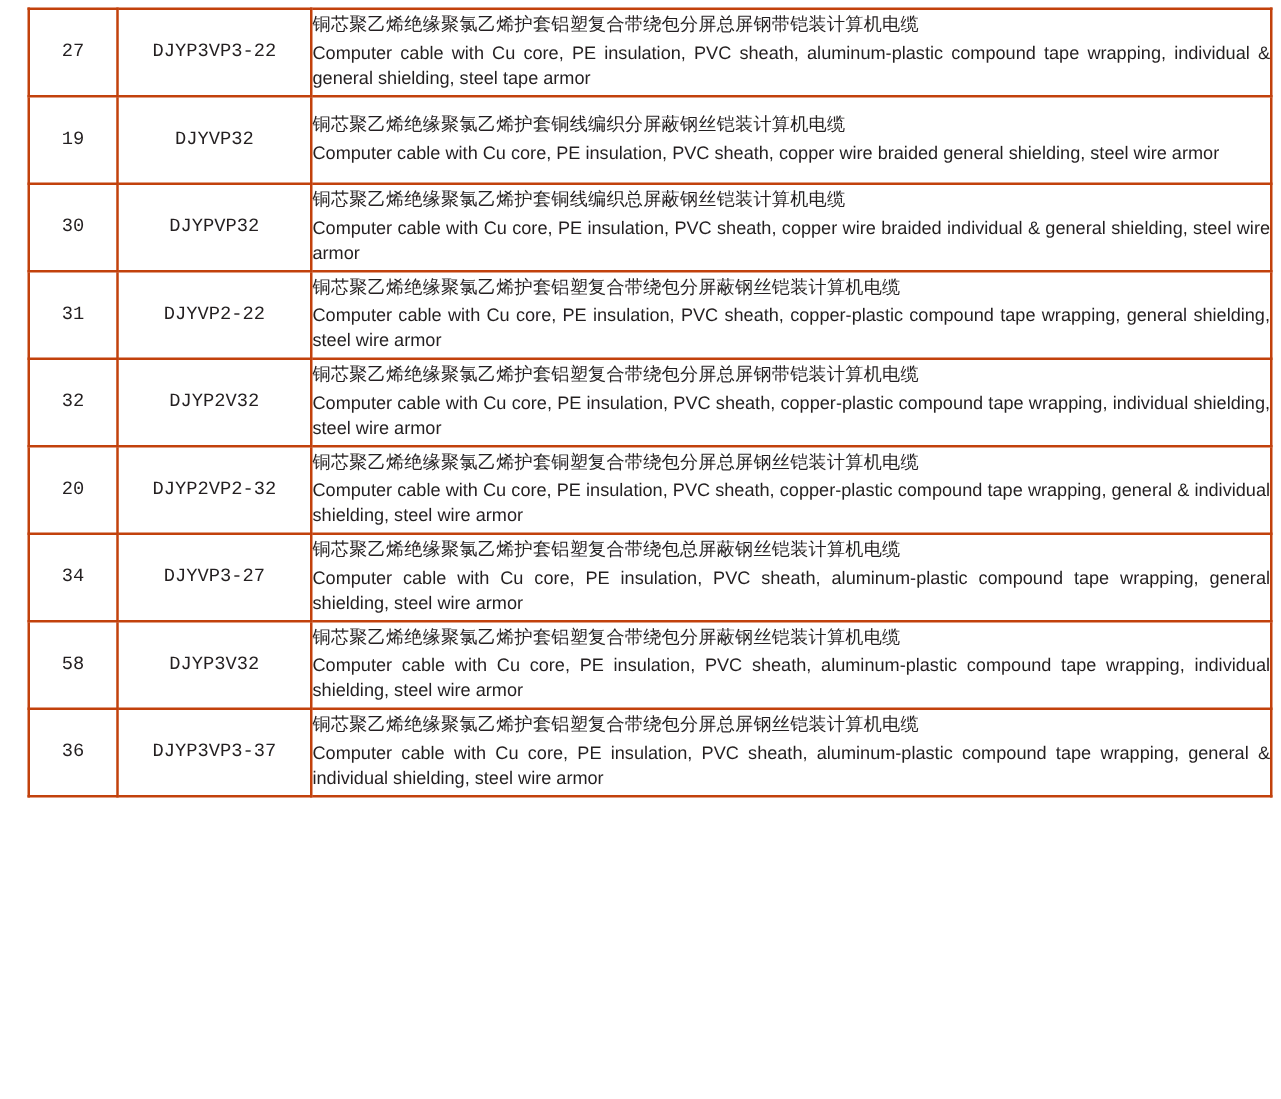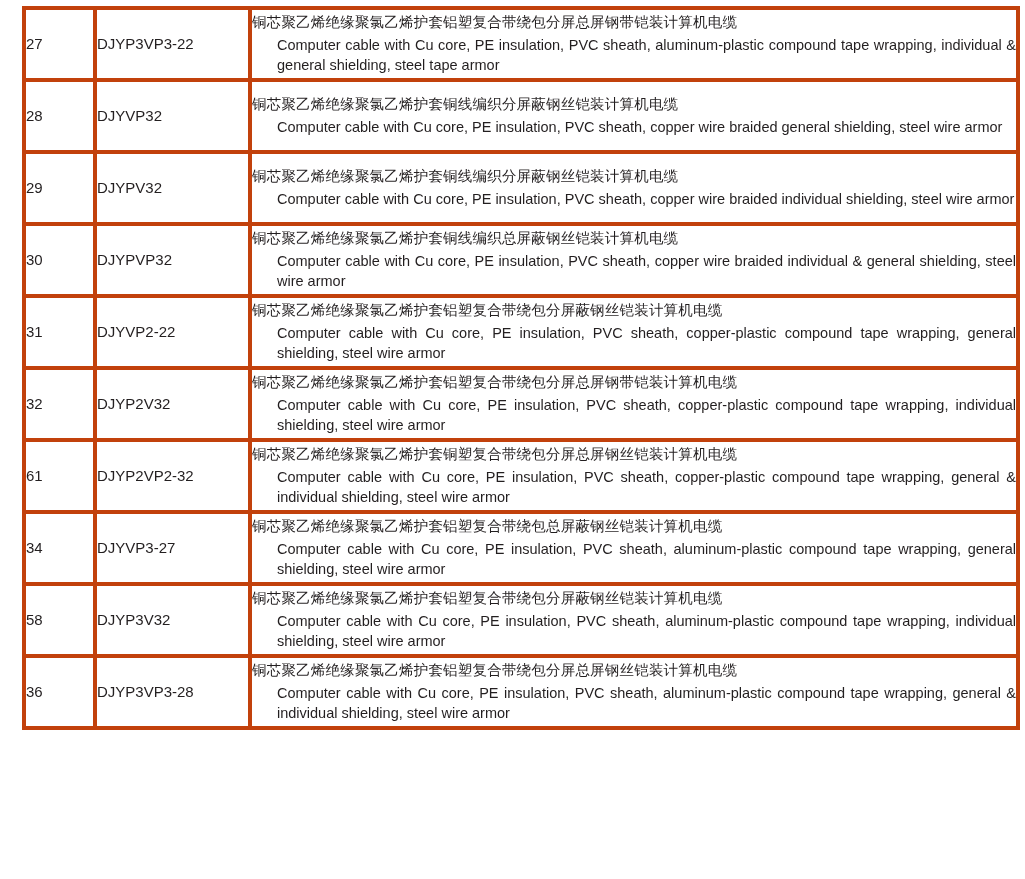--- a/index.html
+++ b/index.html
@@ -23,50 +23,50 @@
   table.spec-table {
     border-collapse: collapse;
     width: 994px;
     table-layout: fixed;
   }
   table.spec-table col.c-no    { width: 71px; }
   table.spec-table col.c-model { width: 155px; }
   table.spec-table col.c-desc  { width: 768px; }
 
   table.spec-table td {
-    border: 4px solid #c2410c;
+    border: 2px solid #c2410c;
     vertical-align: middle;
     padding: 0;
   }
   td.cell-no, td.cell-model {
-    text-align: left;
+    text-align: center;
     font-size: 15px;
     line-height: 1.25;
     padding: 4px 2px;
     white-space: nowrap;
+    font-family: Liberation Mono, monospace;
   }
   td.cell-desc {
     padding: 7px 10px 9px 10px;
     vertical-align: top;
   }
   .desc-cn {
     font-size: 14.5px;
     line-height: 1.5;
     letter-spacing: 0.2px;
     margin-bottom: 1px;
     white-space: nowrap;
   }
   .desc-en {
     font-size: 14.5px;
     line-height: 1.42;
     text-align: justify;
     text-align-last: left;
     -moz-text-align-last: left;
     hyphens: none;
-    margin-left: 25px;
   }
   tr.row-h3 td.cell-desc { height: 68px; }
 </style>
 </head>
 <body>
 
 <div class="sheet">
   <table class="spec-table">
     <colgroup>
       <col class="c-no">
@@ -78,36 +78,28 @@
       <tr class="row-h3">
         <td class="cell-no">27</td>
         <td class="cell-model">DJYP3VP3-22</td>
         <td class="cell-desc">
           <div class="desc-cn">铜芯聚乙烯绝缘聚氯乙烯护套铝塑复合带绕包分屏总屏钢带铠装计算机电缆</div>
           <div class="desc-en">Computer cable with Cu core, PE insulation, PVC sheath, aluminum-plastic compound tape wrapping, individual &amp; general shielding, steel tape armor</div>
         </td>
       </tr>
 
       <tr class="row-h3">
-        <td class="cell-no">28</td>
+        <td class="cell-no">19</td>
         <td class="cell-model">DJYVP32</td>
         <td class="cell-desc">
           <div class="desc-cn">铜芯聚乙烯绝缘聚氯乙烯护套铜线编织分屏蔽钢丝铠装计算机电缆</div>
           <div class="desc-en">Computer cable with Cu core, PE insulation, PVC sheath, copper wire braided general shielding, steel wire armor</div>
         </td>
       </tr>
 
-      <tr class="row-h3">
-        <td class="cell-no">29</td>
-        <td class="cell-model">DJYPV32</td>
-        <td class="cell-desc">
-          <div class="desc-cn">铜芯聚乙烯绝缘聚氯乙烯护套铜线编织分屏蔽钢丝铠装计算机电缆</div>
-          <div class="desc-en">Computer cable with Cu core, PE insulation, PVC sheath, copper wire braided individual shielding, steel wire armor</div>
-        </td>
-      </tr>
 
       <tr class="row-h3">
         <td class="cell-no">30</td>
         <td class="cell-model">DJYPVP32</td>
         <td class="cell-desc">
           <div class="desc-cn">铜芯聚乙烯绝缘聚氯乙烯护套铜线编织总屏蔽钢丝铠装计算机电缆</div>
           <div class="desc-en">Computer cable with Cu core, PE insulation, PVC sheath, copper wire braided individual &amp; general shielding, steel wire armor</div>
         </td>
       </tr>
 
@@ -123,21 +115,21 @@
       <tr class="row-h3">
         <td class="cell-no">32</td>
         <td class="cell-model">DJYP2V32</td>
         <td class="cell-desc">
           <div class="desc-cn">铜芯聚乙烯绝缘聚氯乙烯护套铝塑复合带绕包分屏总屏钢带铠装计算机电缆</div>
           <div class="desc-en">Computer cable with Cu core, PE insulation, PVC sheath, copper-plastic compound tape wrapping, individual shielding, steel wire armor</div>
         </td>
       </tr>
 
       <tr class="row-h3">
-        <td class="cell-no">61</td>
+        <td class="cell-no">20</td>
         <td class="cell-model">DJYP2VP2-32</td>
         <td class="cell-desc">
           <div class="desc-cn">铜芯聚乙烯绝缘聚氯乙烯护套铜塑复合带绕包分屏总屏钢丝铠装计算机电缆</div>
           <div class="desc-en">Computer cable with Cu core, PE insulation, PVC sheath, copper-plastic compound tape wrapping, general &amp; individual shielding, steel wire armor</div>
         </td>
       </tr>
 
       <tr class="row-h3">
         <td class="cell-no">34</td>
         <td class="cell-model">DJYVP3-27</td>
@@ -151,21 +143,21 @@
         <td class="cell-no">58</td>
         <td class="cell-model">DJYP3V32</td>
         <td class="cell-desc">
           <div class="desc-cn">铜芯聚乙烯绝缘聚氯乙烯护套铝塑复合带绕包分屏蔽钢丝铠装计算机电缆</div>
           <div class="desc-en">Computer cable with Cu core, PE insulation, PVC sheath, aluminum-plastic compound tape wrapping, individual shielding, steel wire armor</div>
         </td>
       </tr>
 
       <tr class="row-h3">
         <td class="cell-no">36</td>
-        <td class="cell-model">DJYP3VP3-28</td>
+        <td class="cell-model">DJYP3VP3-37</td>
         <td class="cell-desc">
           <div class="desc-cn">铜芯聚乙烯绝缘聚氯乙烯护套铝塑复合带绕包分屏总屏钢丝铠装计算机电缆</div>
           <div class="desc-en">Computer cable with Cu core, PE insulation, PVC sheath, aluminum-plastic compound tape wrapping, general &amp; individual shielding, steel wire armor</div>
         </td>
       </tr>
 
     </tbody>
   </table>
 </div>
 

